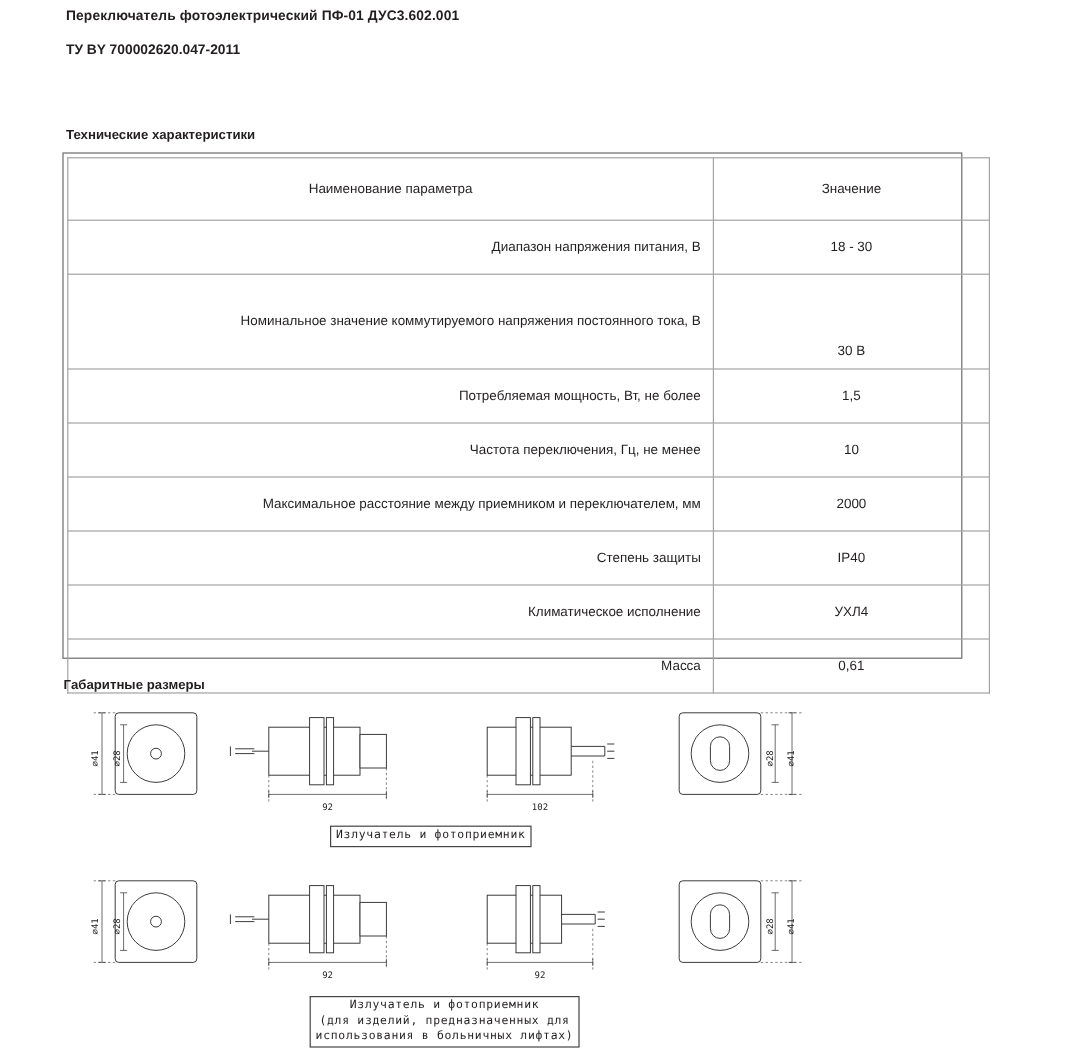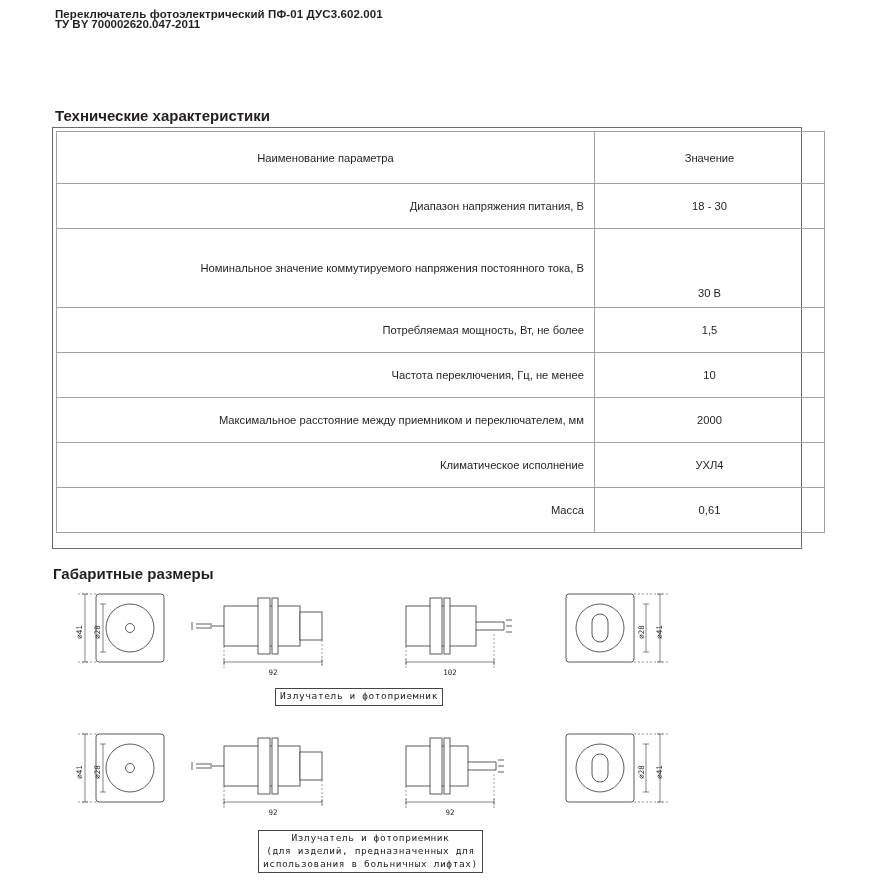--- a/index.html
+++ b/index.html
@@ -26,36 +26,36 @@
     position: absolute;
     left: 55px;
     top: 8px;
     font-size: 11.5px;
     font-weight: bold;
     letter-spacing: 0.1px;
   }
   .doc-spec {
     position: absolute;
     left: 55px;
-    top: 18px;
+    top: 36px;
     font-size: 11.5px;
     font-weight: bold;
   }
   .doc-intro {
     position: absolute;
     left: 55px;
     top: 60px;
     width: 748px;
     font-size: 11.3px;
     line-height: 1.55;
     text-align: justify;
   }
   .section-heading {
     position: absolute;
-    font-size: 15px;
+    font-size: 11px;
     font-weight: bold;
   }
   #heading-tech { left: 55px; top: 107px; }
   #heading-dims { left: 53px; top: 565px; }
 
   table.specs {
     position: absolute;
     left: 56px;
     top: 131px;
     width: 742px;
@@ -164,20 +164,24 @@
         <td class="param">Потребляемая мощность, Вт, не более</td>
         <td class="value">1,5</td>
       </tr>
       <tr class="row-h-mid">
         <td class="param">Частота переключения, Гц, не менее</td>
         <td class="value">10</td>
       </tr>
       <tr class="row-h-mid">
         <td class="param">Максимальное расстояние между приемником и переключателем, мм</td>
         <td class="value">2000</td>
+      </tr>
+      <tr class="row-h-mid">
+        <td class="param">Степень защиты</td>
+        <td class="value">IP40</td>
       </tr>
       <tr class="row-h-mid">
         <td class="param">Климатическое исполнение</td>
         <td class="value">УХЛ4</td>
       </tr>
       <tr class="row-h-mid">
         <td class="param">Масса</td>
         <td class="value">0,61</td>
       </tr>
     </tbody>

